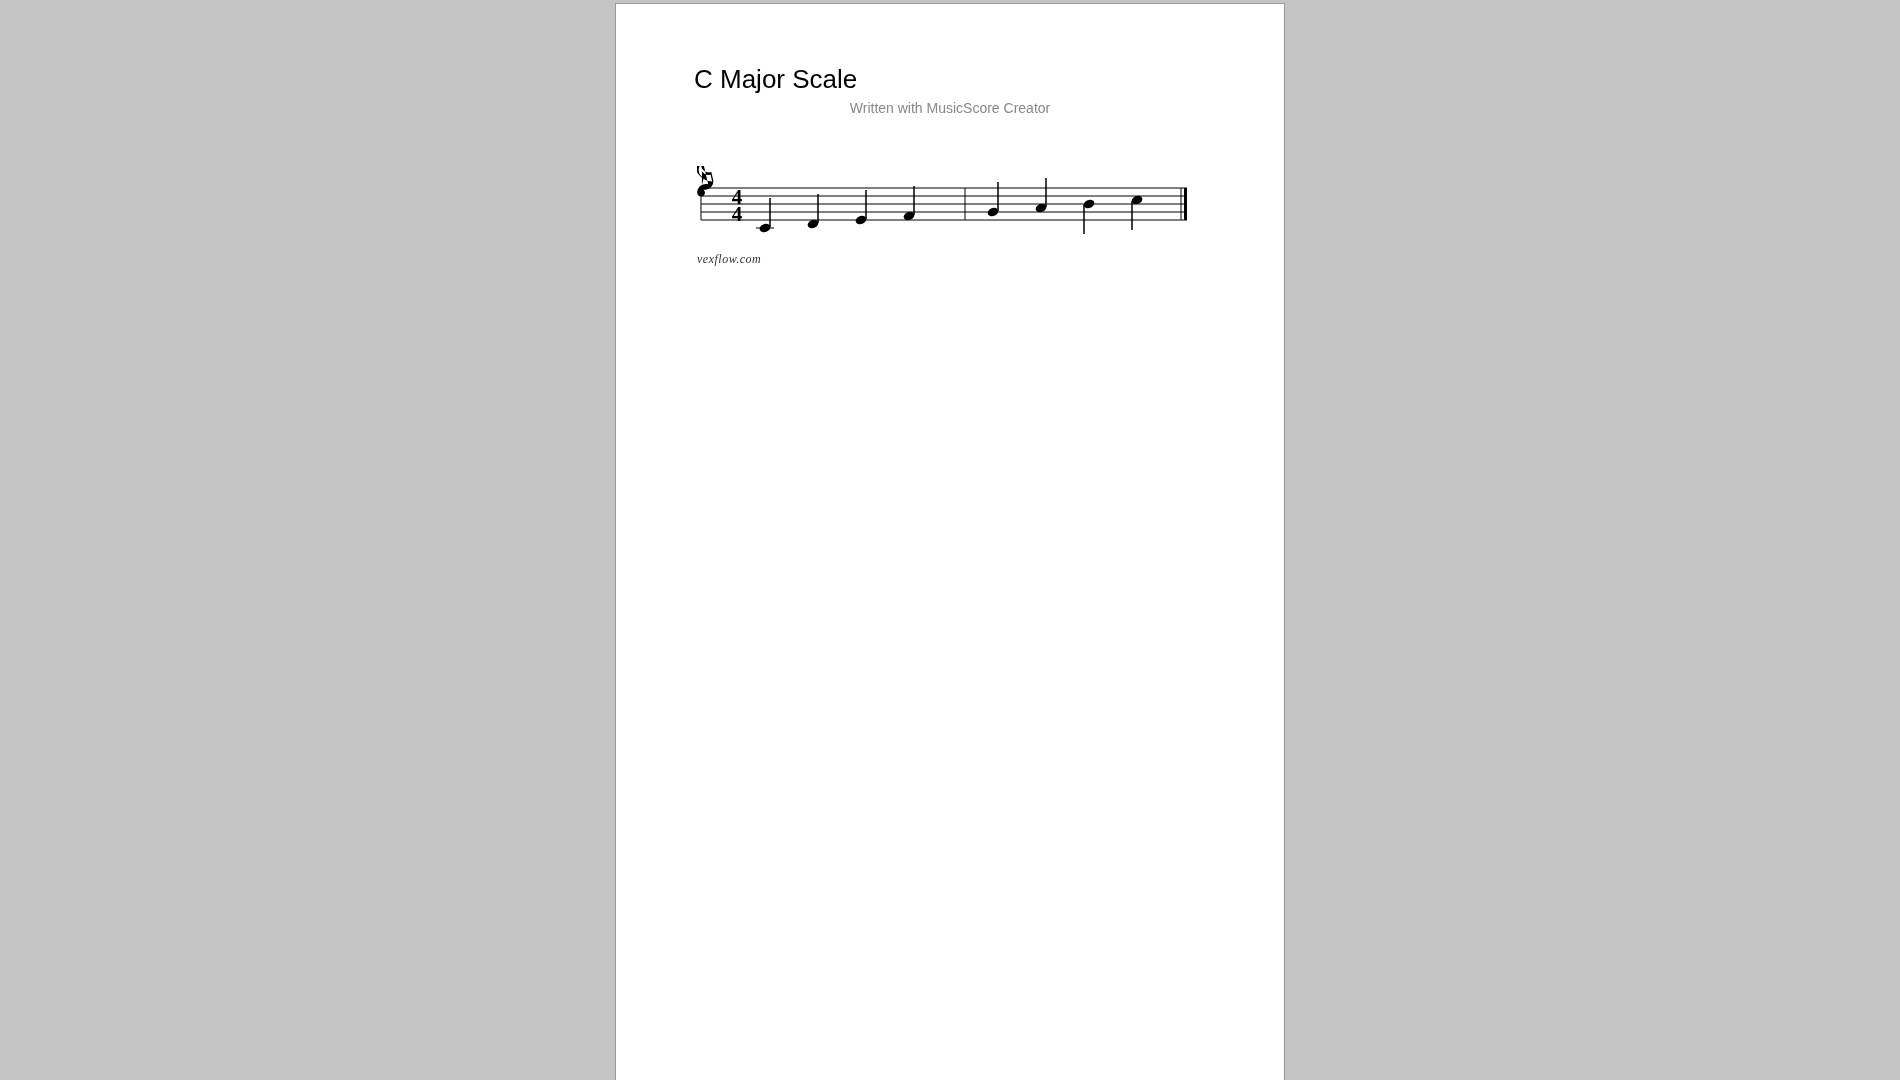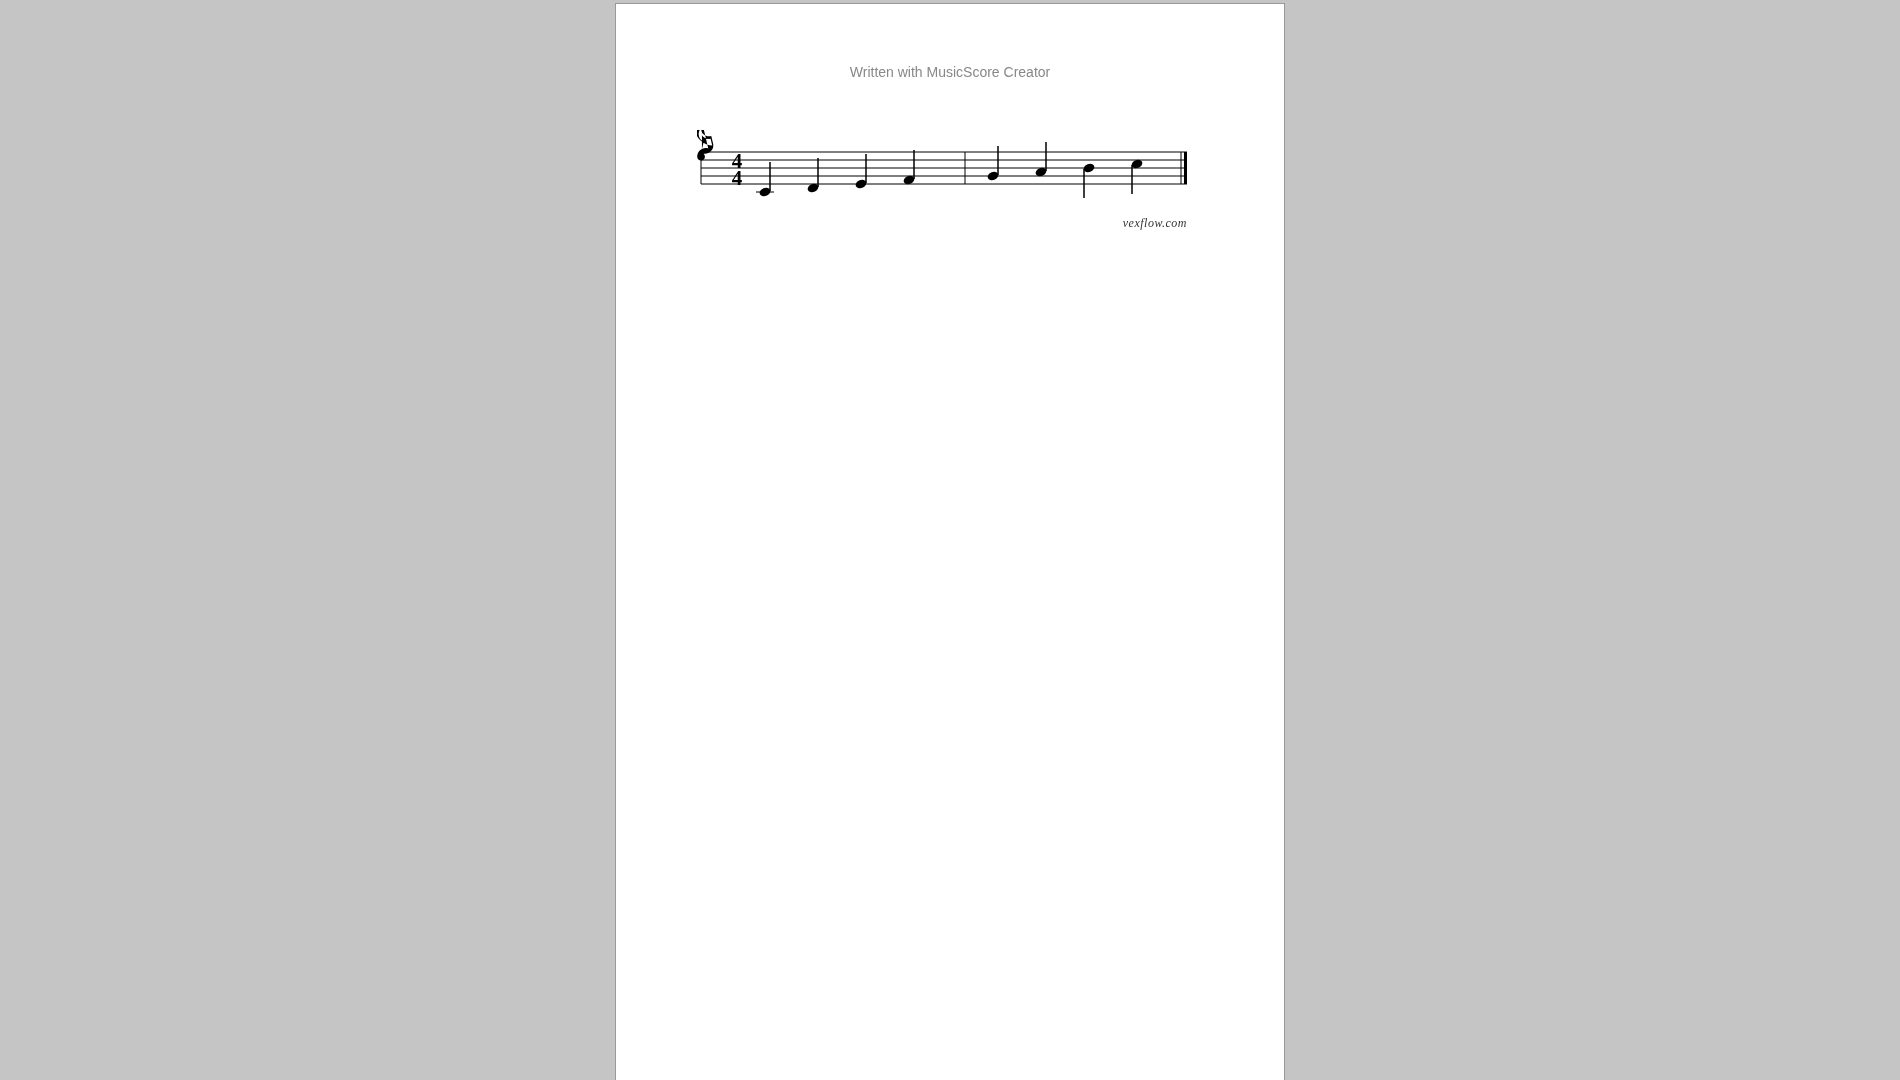--- a/index.html
+++ b/index.html
@@ -39,33 +39,34 @@
     }
     .score {
       width: 490px;
       margin: 0 auto 0 3px;
     }
     .staff-svg {
       display: block;
       width: 100%;
     }
     .watermark {
-      text-align: right;
+      text-align: left;
       font-style: italic;
       font-family: "Times New Roman", serif;
       font-size: 12px;
       color: #333;
       margin-top: 6px;
       letter-spacing: 0.5px;
     }
   </style>
 </head>
 <body>
 
 <div class="page">
+  <h1 class="title">C Major Scale</h1>
   <div class="subtitle">Written with MusicScore Creator</div>
 
   <div class="score">
     <svg class="staff-svg" viewBox="0 0 490 80" xmlns="http://www.w3.org/2000/svg">
 
       <g stroke="#000" stroke-width="1">
         <line x1="4" y1="22" x2="490" y2="22"></line>
         <line x1="4" y1="30" x2="490" y2="30"></line>
         <line x1="4" y1="38" x2="490" y2="38"></line>
         <line x1="4" y1="46" x2="490" y2="46"></line>

